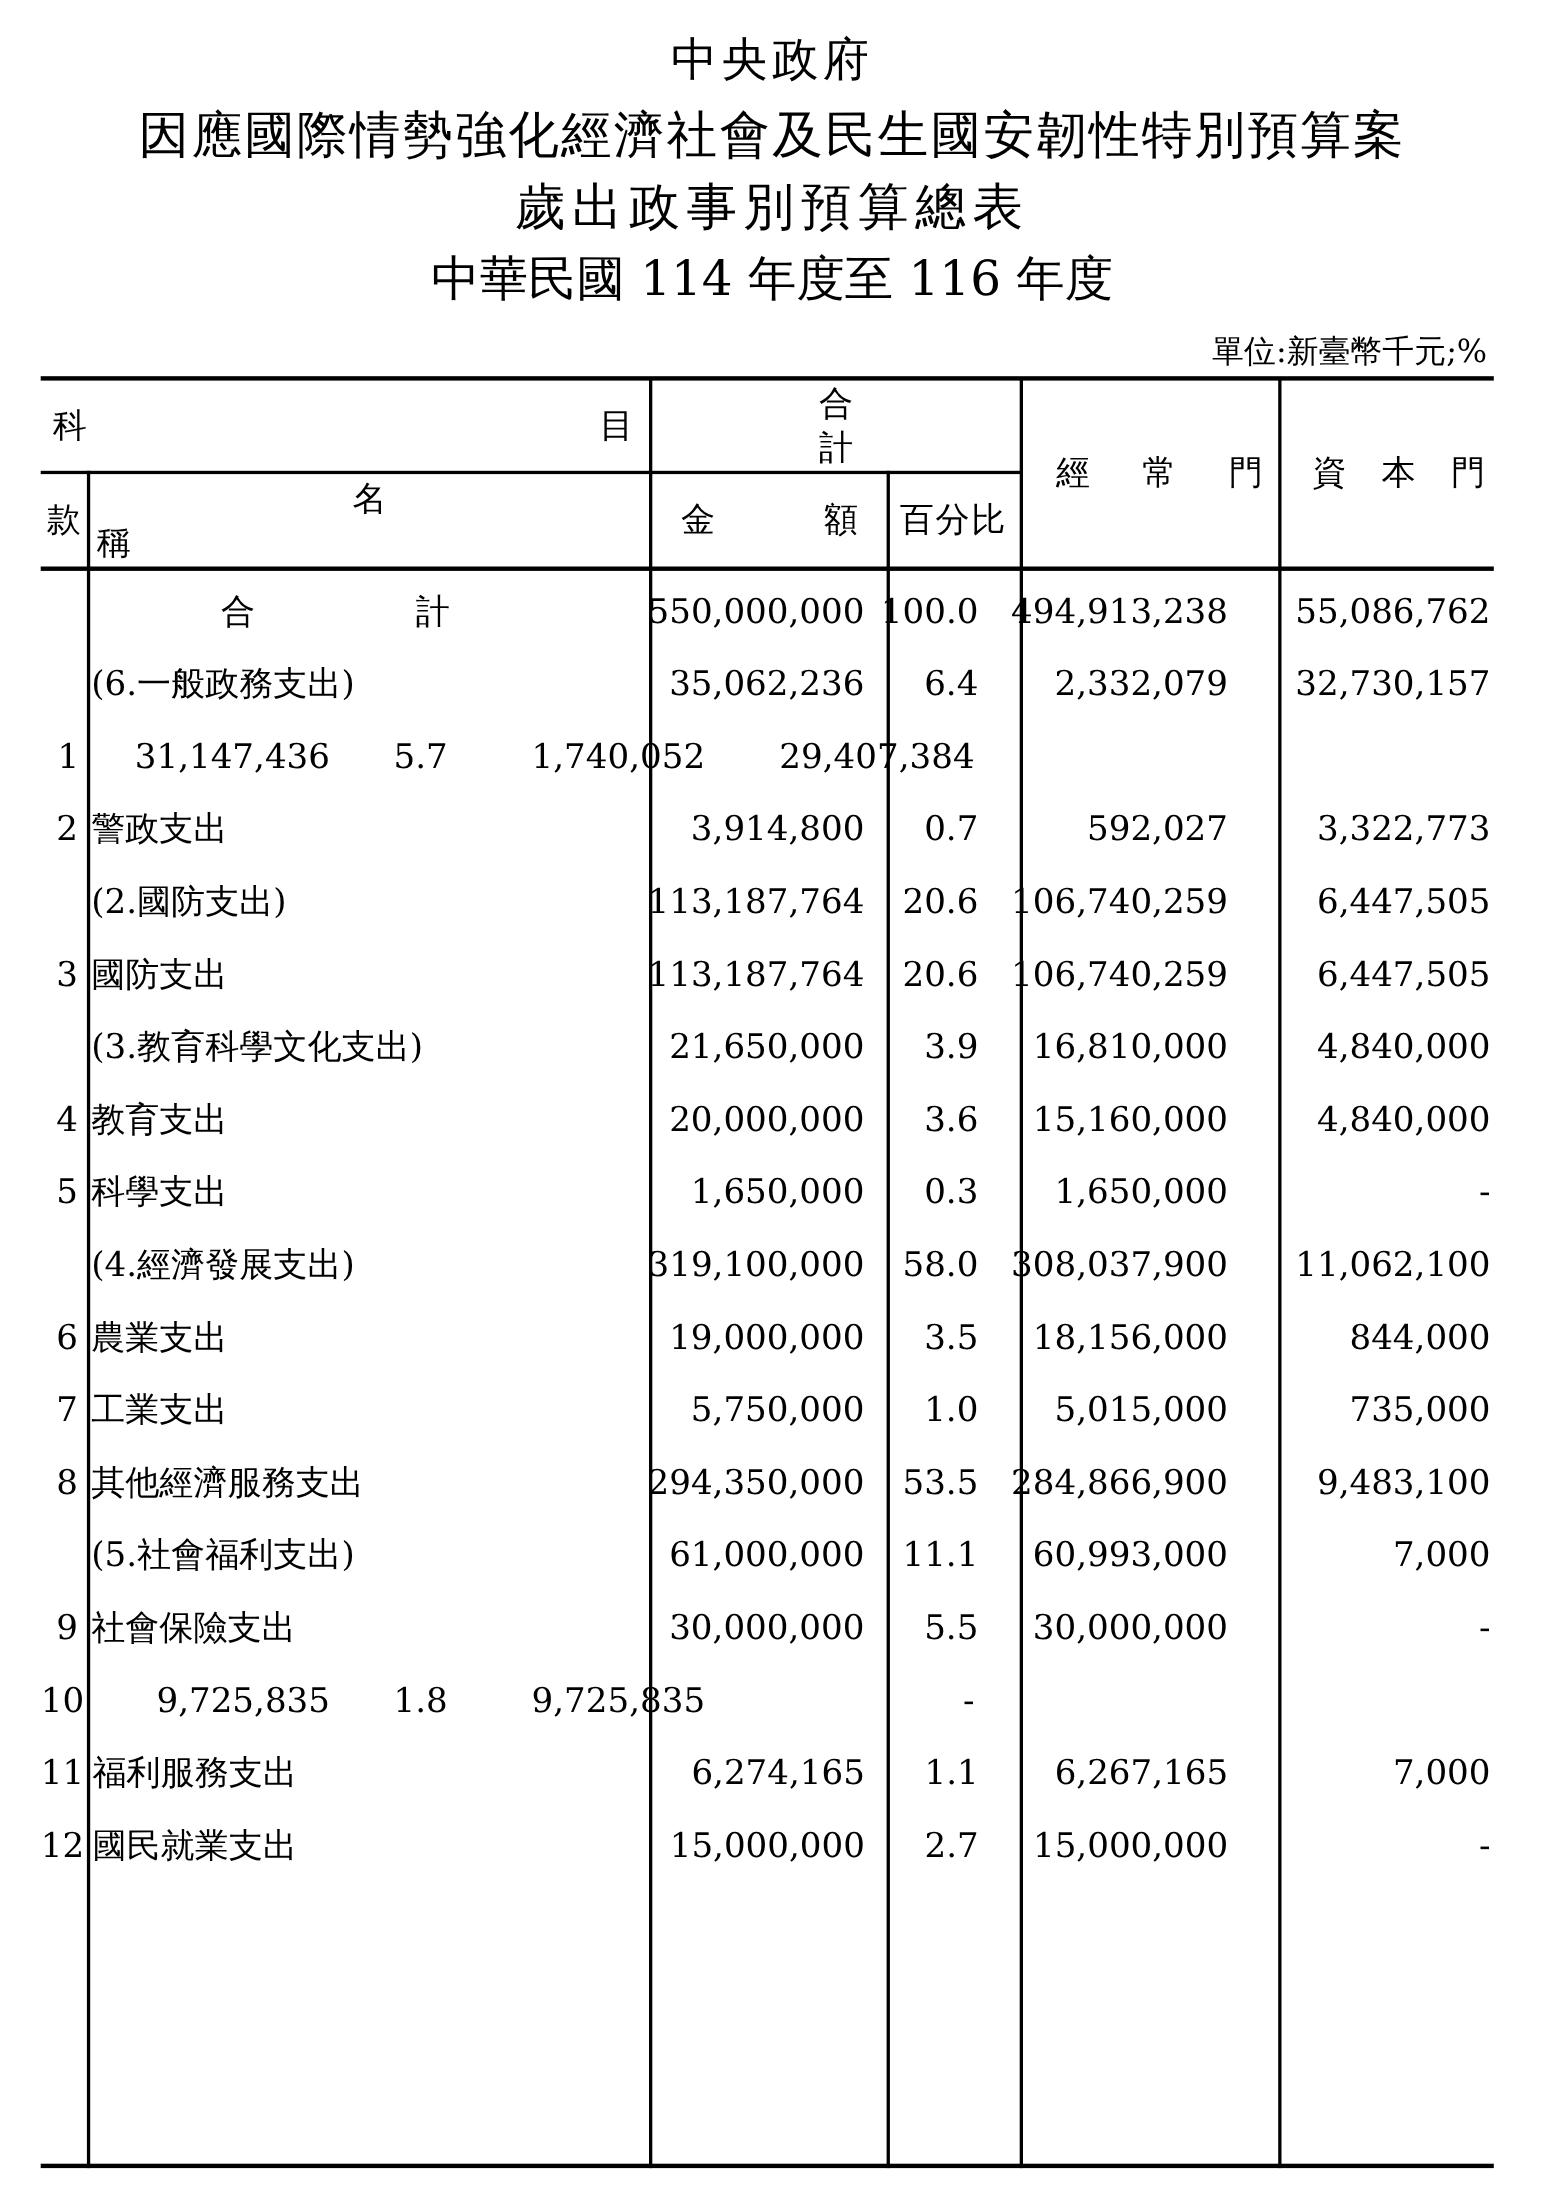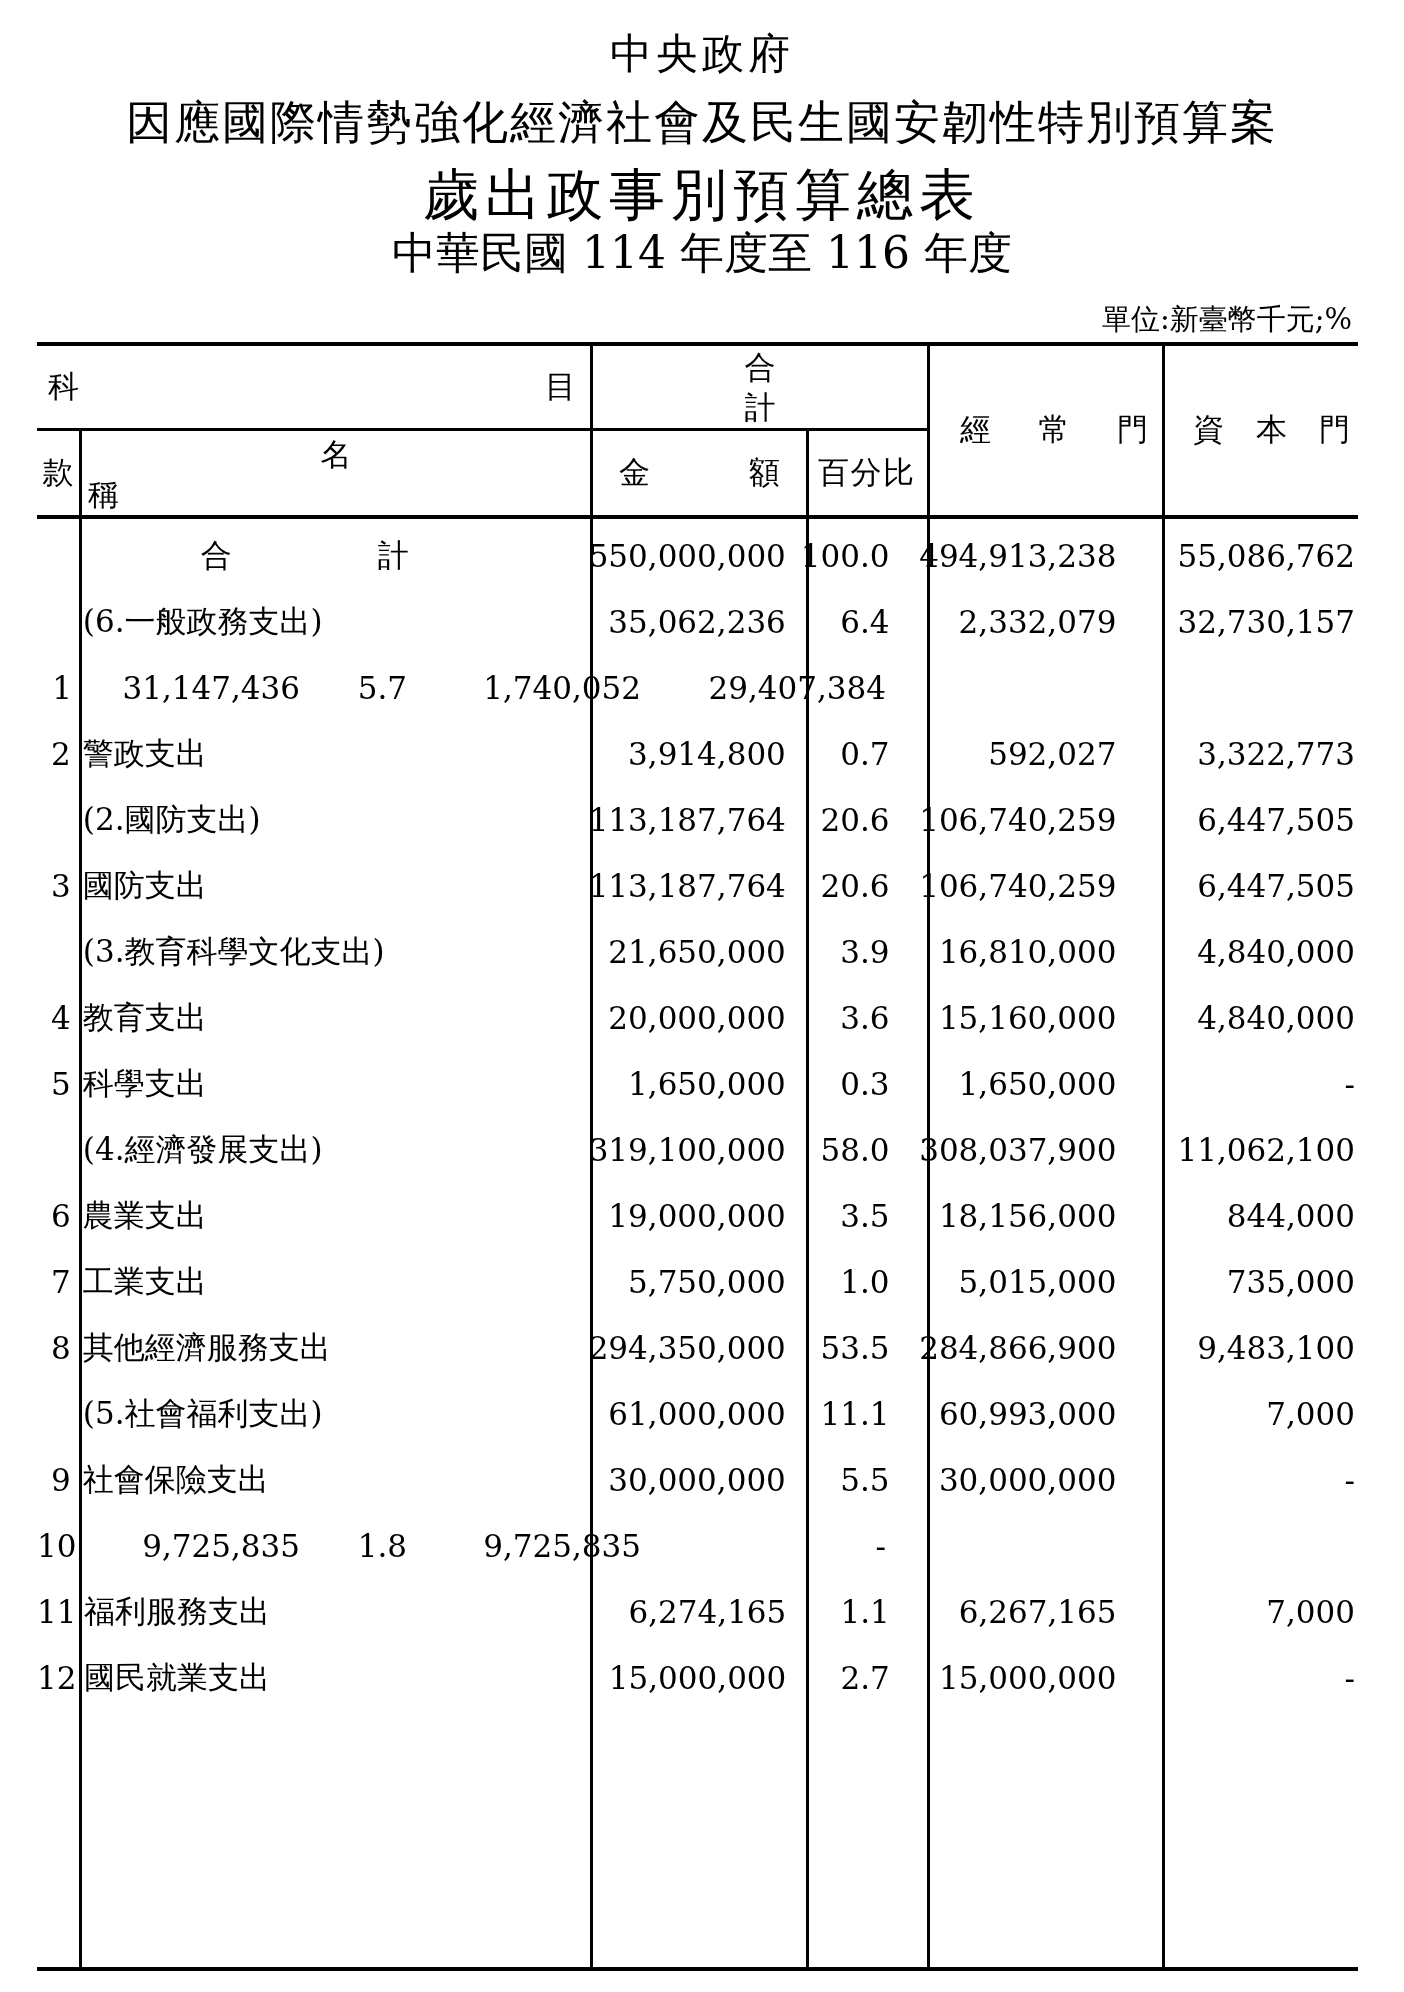--- a/index.html
+++ b/index.html
@@ -4,21 +4,21 @@
 <style>
   html,body { margin:0; padding:0; background:#fff; }
   .page {
     position:relative; width:1404px; height:1992px; background:#ffffff; color:#000;
     font-family:"DejaVu Serif","Liberation Serif",serif; overflow:hidden;
   }
   
   .title-line { position:absolute; left:0; right:0; text-align:center; white-space:nowrap; }
   .t1 { top:26px;  font-size:42px; letter-spacing:4px; }
   .t2 { top:92px;  font-size:46px; letter-spacing:2px; }
-  .t3 { top:158px; font-size:56px; letter-spacing:6px; }
+  .t3 { top:158px; font-size:46px; letter-spacing:6px; }
   .t4 { top:224px; font-size:44px; }
   .unit-note { position:absolute; top:300px; right:52px; font-size:29px; white-space:nowrap; }
 
   
   .hline, .vline { position:absolute; background:#000; }
   .l-top  { left:37px; top:342px;  width:1321px; height:4px; }
   .l-mid  { left:37px; top:428px;  width:892px;  height:3px; }
   .l-hbot { left:37px; top:515px;  width:1321px; height:4px; }
   .l-bot  { left:37px; top:1967px; width:1321px; height:4px; }
   .v-no      { left:79px;   top:428px; width:3px; height:1543px; }

